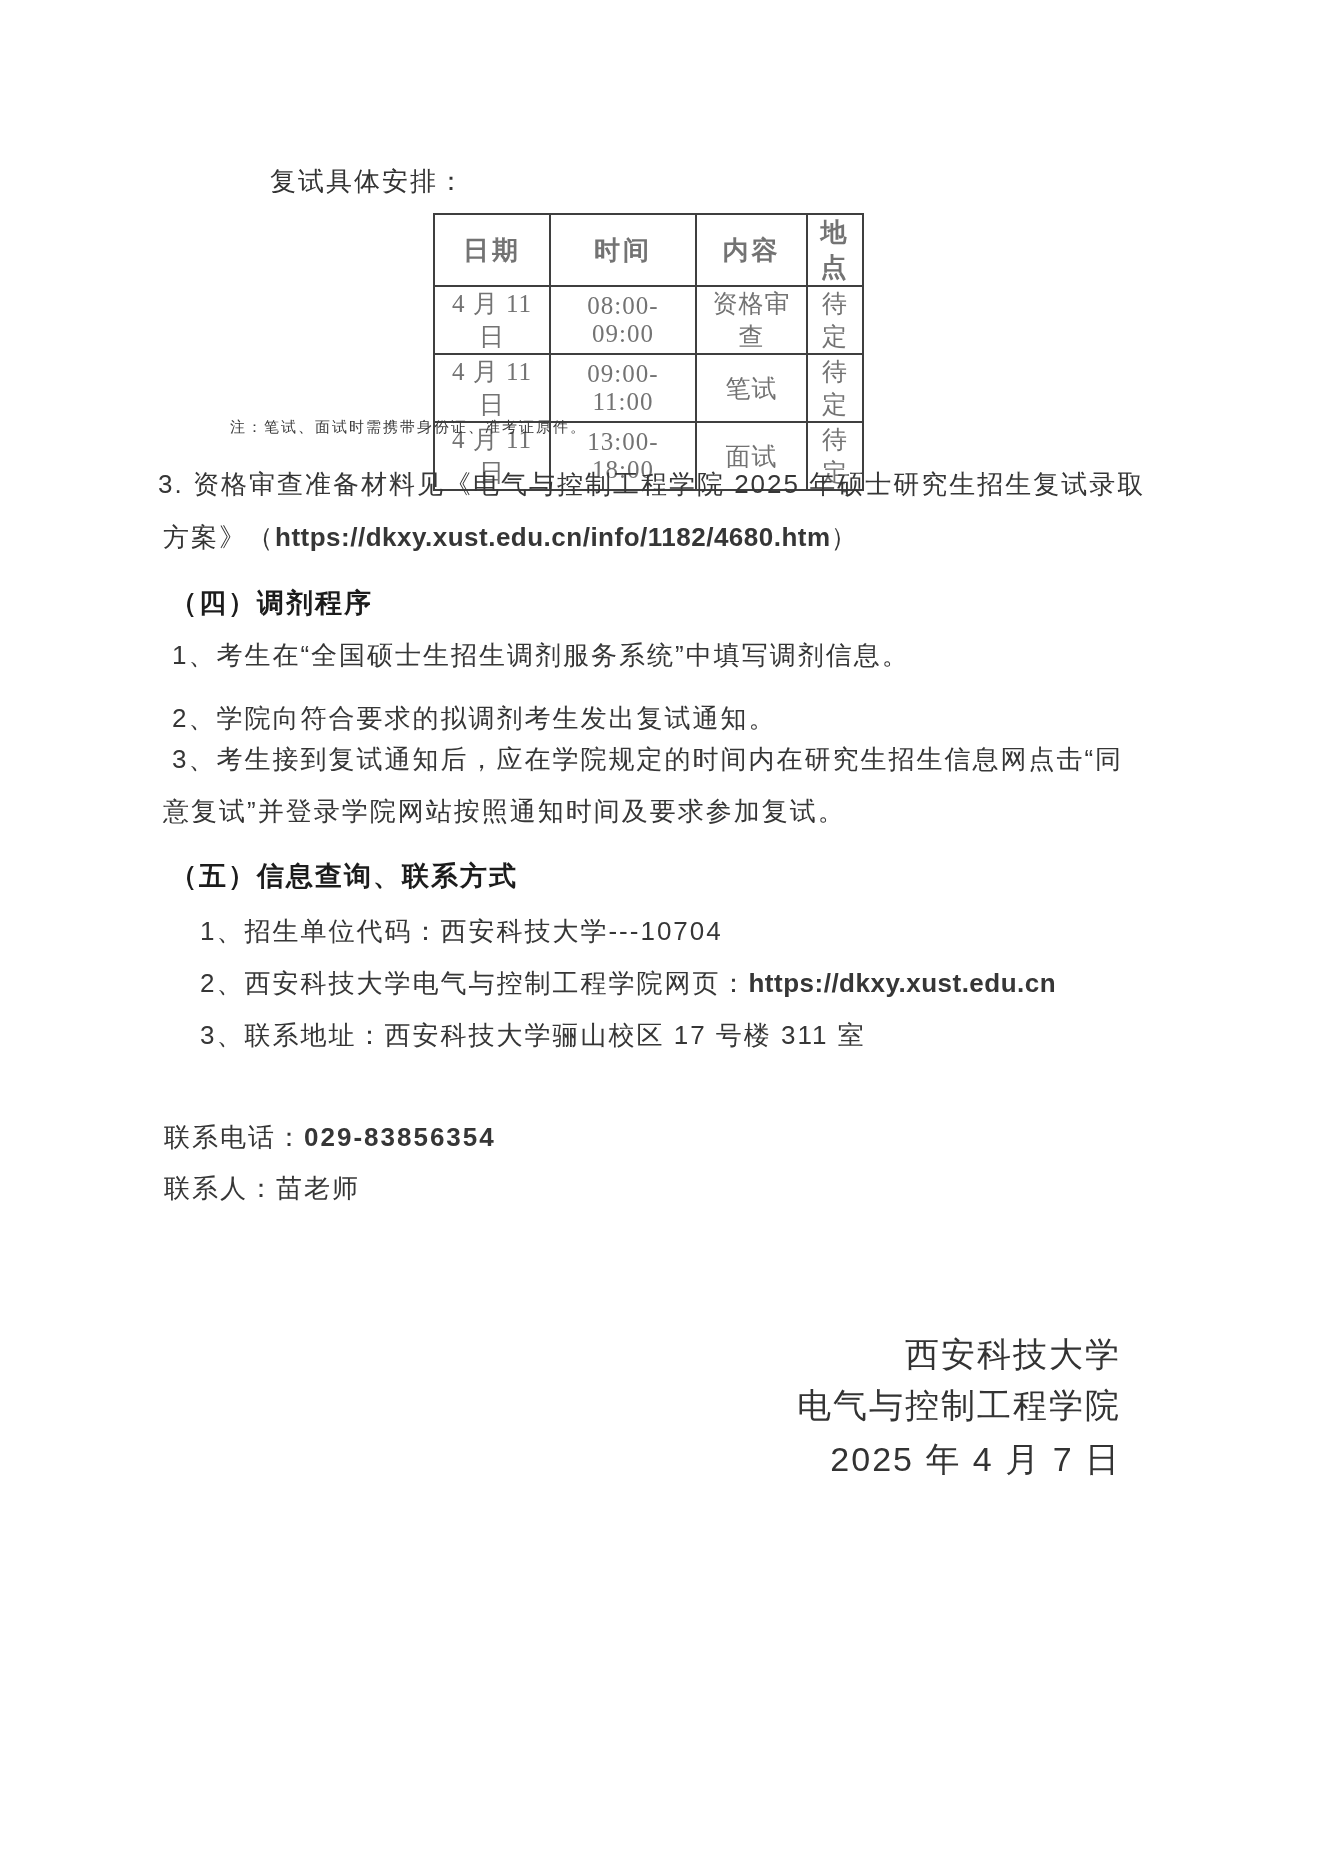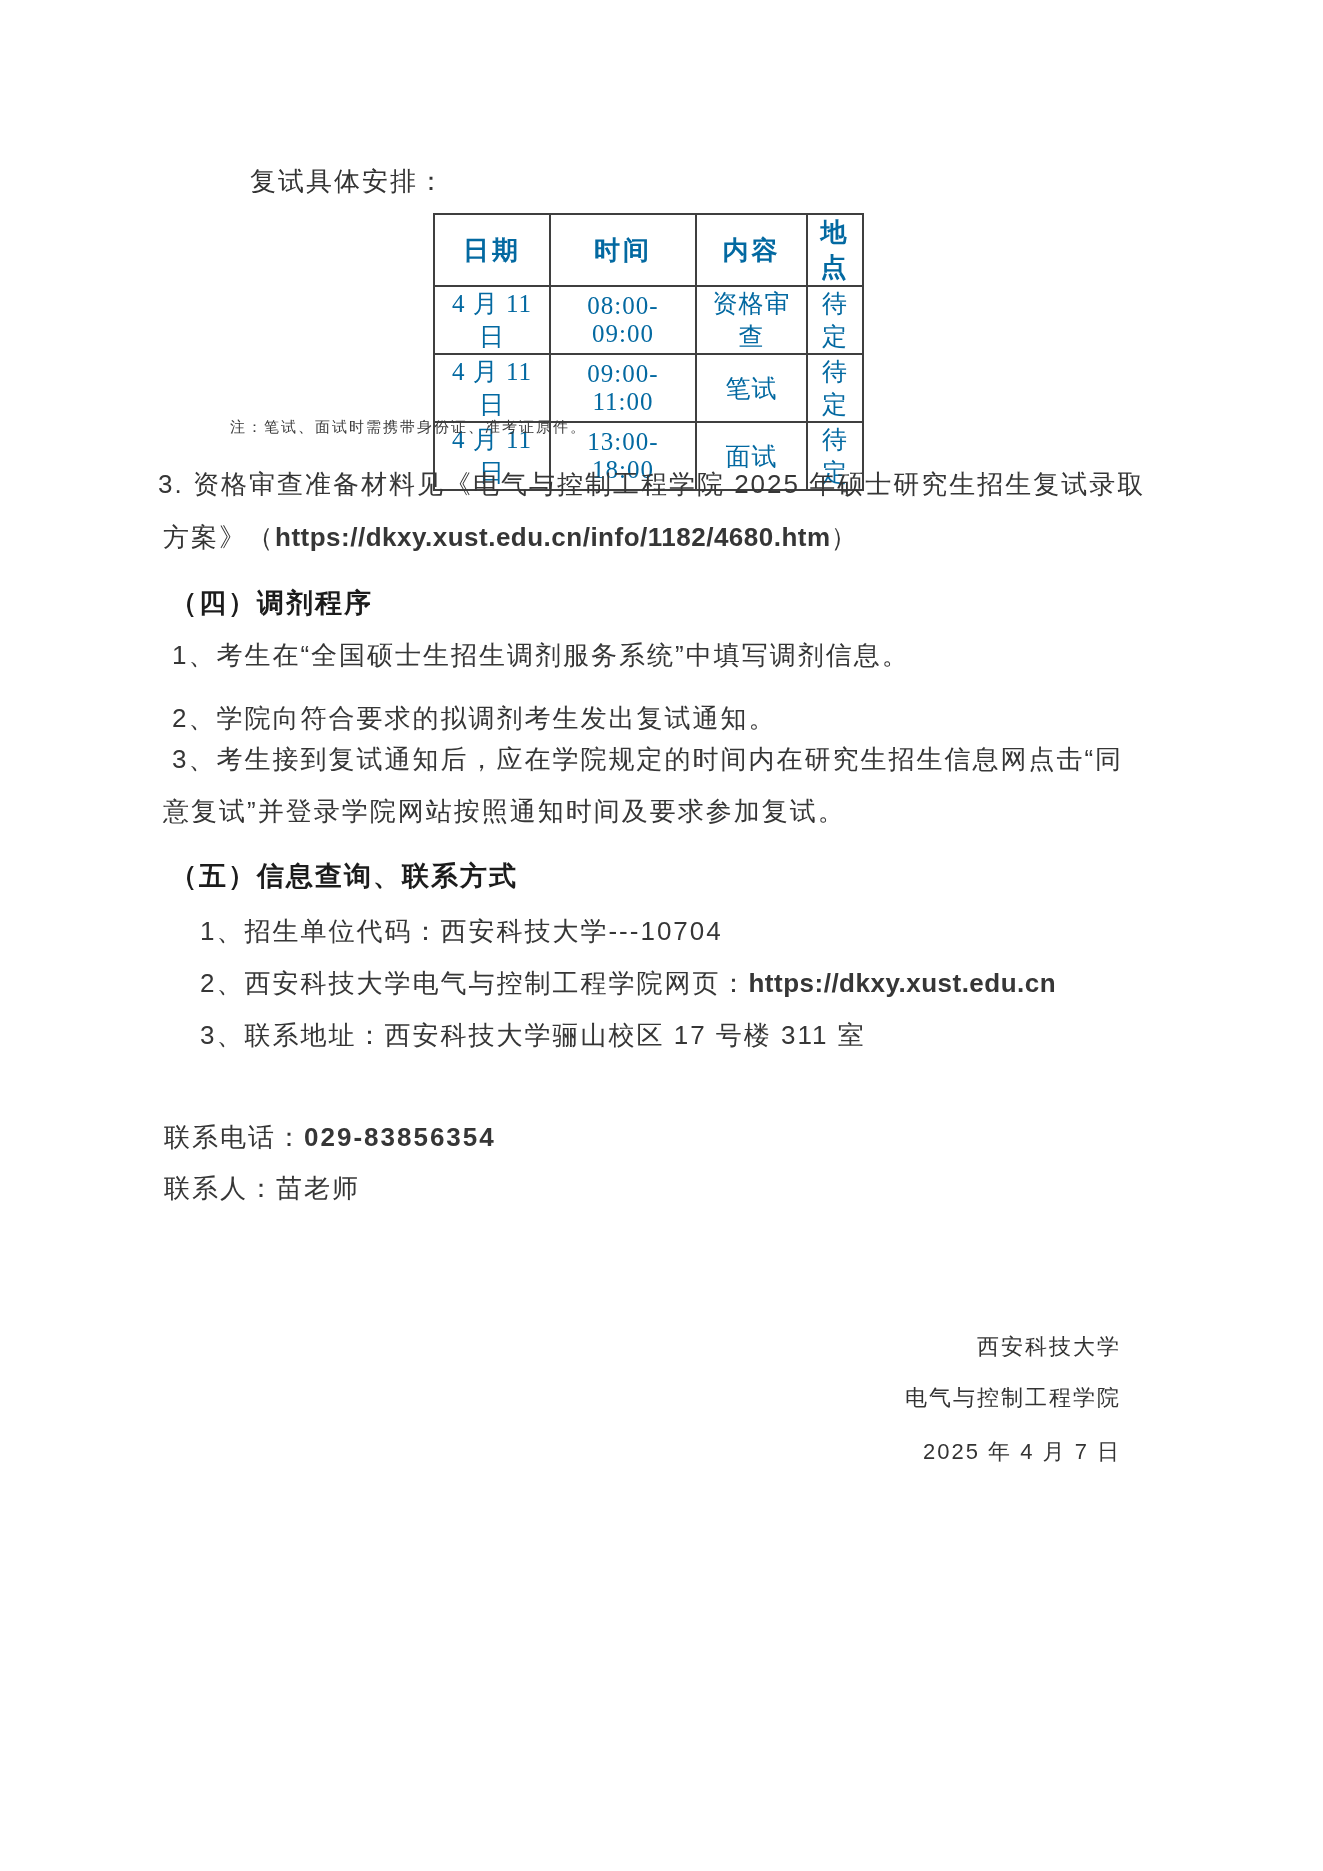--- a/index.html
+++ b/index.html
@@ -39,37 +39,38 @@
   .section-title {
     font-size: 27px;
     font-weight: bold;
     letter-spacing: 2px;
     color: #1c1c1c;
   }
   .heading-text {
     font-size: 26px;
     letter-spacing: 2px;
     color: #333333;
+    margin-left: 20px;
   }
   .url-seg {
     font-weight: 600;
     letter-spacing: 0.5px;
     text-align: center;
   }
   .num-seg {
     font-weight: 600;
   }
   
   #schedule-table {
     position: absolute;
     left: 433px;
     top: 213px;
     border-collapse: collapse;
     font-size: 25px;
-    color: #0369a1;
+    color: #737373;
   }
   #schedule-table td, #schedule-table th {
     border: 2px solid #3f3f3f;
     text-align: center;
     vertical-align: middle;
     padding: 0 6px;
   }
   #schedule-table th {
     font-size: 26px;
     font-weight: bold;
@@ -82,21 +83,21 @@
   }
   .col-date   { width: 116px; }
   .col-time   { width: 146px; }
   .col-content{ width: 111px; }
   .col-place  { width: 56px;  }
   .sig-line {
     position: absolute;
     right: 202px;
     white-space: nowrap;
     text-align: right;
-    font-size: 22px;
+    font-size: 34px;
     letter-spacing: 2px;
     color: #333333;
   }
 </style>
 </head>
 <body>
 
 <div id="page">
 
   <div class="line serif heading-text" style="left:250px; top:166px;">复试具体安排：</div>

